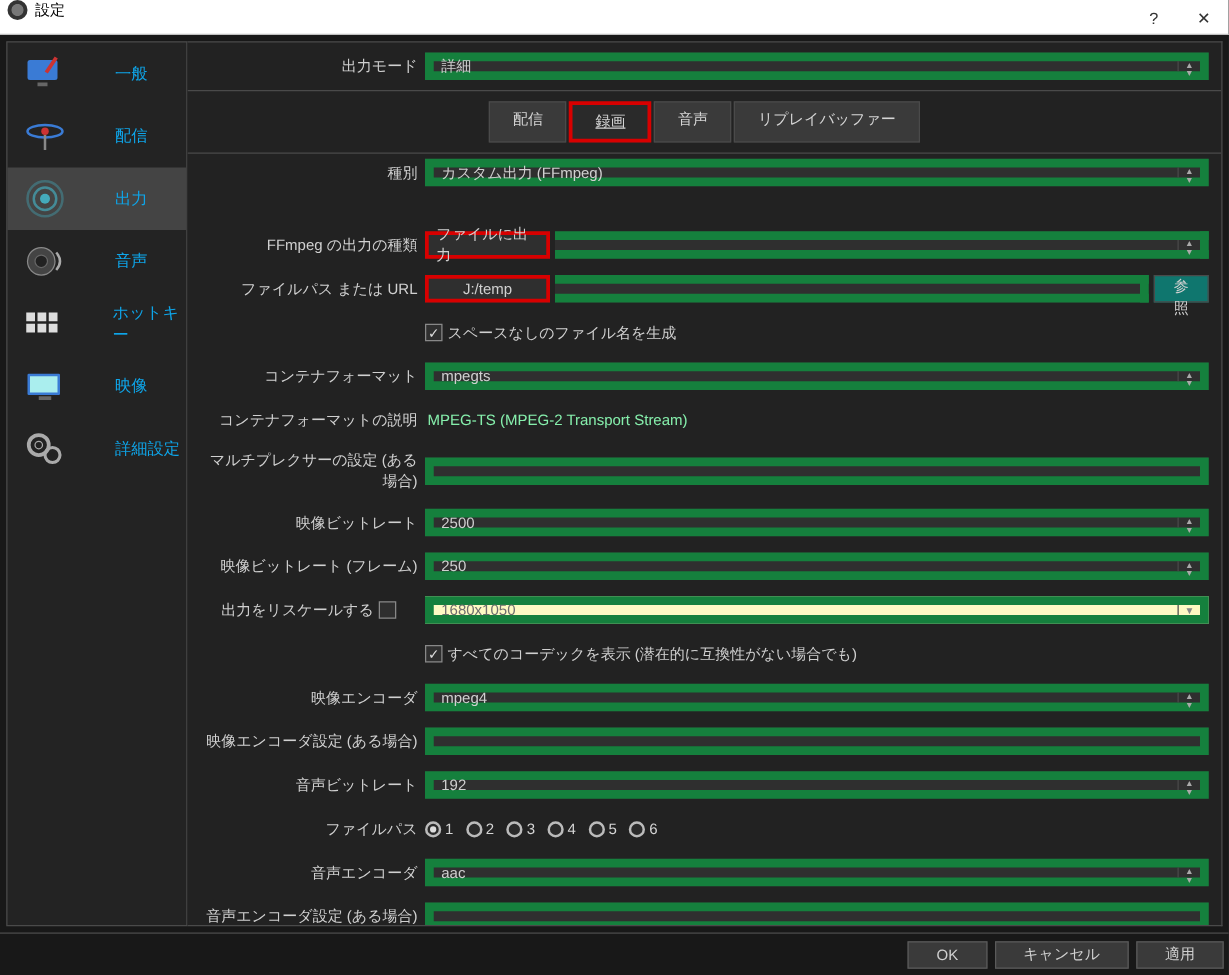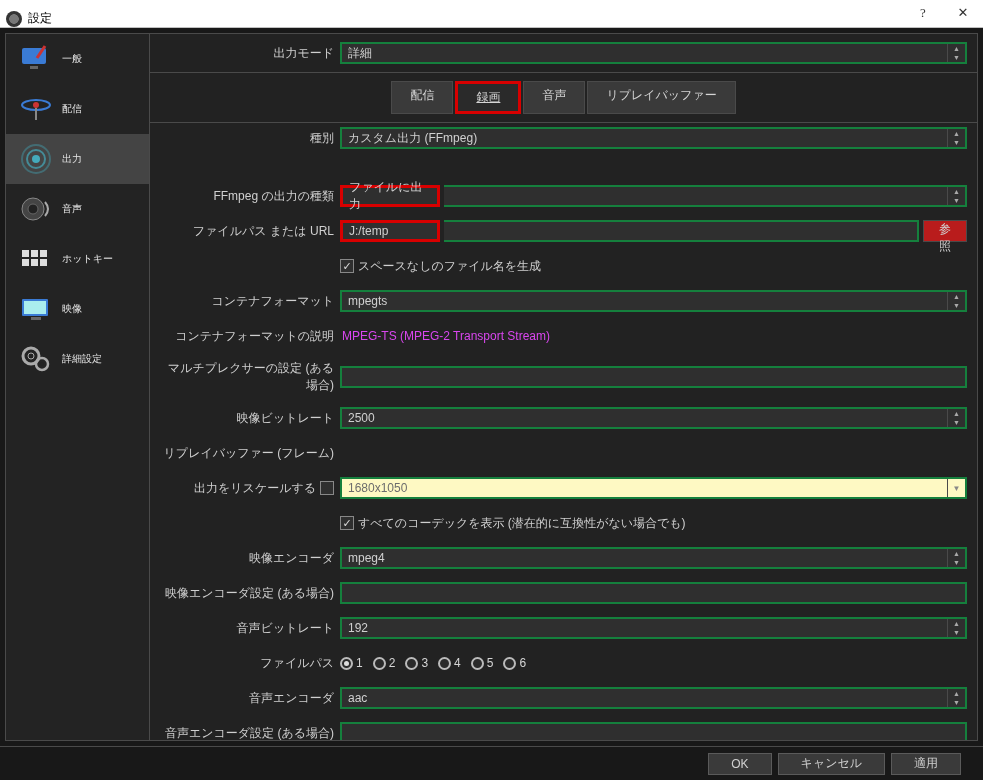--- a/index.html
+++ b/index.html
@@ -10,24 +10,23 @@
   color: #d5d5d5;
   width: 983px;
   height: 780px;
   overflow: hidden;
 }
 .titlebar {
   height: 28px;
   background: #ffffff;
   color: #000000;
   display: flex;
-  align-items: flex-end;
+  align-items: flex-start;
   padding-left: 6px;
   border-bottom: 1px solid #c0c0c0;
-  font-family: Liberation Serif, serif;
 }
 .titlebar .app-icon {
   width: 16px; height: 16px;
   background: radial-gradient(circle at 50% 50%, #777 40%, #333 45%);
   border-radius: 50%;
   margin-right: 6px;
 }
 .titlebar .title { flex: 1; font-size: 12px; }
 .titlebar .winbtn {
   width: 40px; height: 28px;
@@ -54,21 +53,21 @@
   align-items: center;
   padding-left: 10px;
   cursor: pointer;
 }
 .sidebar-item.active { background: #444444; text-align: right; }
 .sidebar-item .sicon {
   width: 40px; height: 40px;
   margin-right: 6px;
   display: flex; align-items: center; justify-content: center;
 }
-.sidebar-item .slabel { font-size: 10px; color: #e5e5e5; }
+.sidebar-item .slabel { font-size: 13px; color: #0ea5e9; margin-left: 30px; }
 
 .main {
   flex: 1;
   background: #222222;
   border: 1px solid #4a4a4a;
   border-left: none;
   display: flex;
   flex-direction: column;
   overflow: hidden;
 }
@@ -82,21 +81,21 @@
 .label-col {
   width: 180px;
   text-align: right;
   padding-right: 6px;
   color: #d0d0d0;
   font-size: 12px;
 }
 .control-col { flex: 1; display: flex; align-items: center; gap: 4px; }
 .select, .textinput, .spininput {
   background: #2f2f2f;
-  border: 2px solid #15803d;
+  border: 7px solid #15803d;
   color: #d0d0d0;
   height: 22px;
   padding: 2px 6px;
   font-size: 12px;
   width: 100%;
   display: flex;
   align-items: center;
   position: relative;
 }
 .select.disabled { color: #6d6d6d; background: #fef9c3; }
@@ -105,21 +104,21 @@
   right: 0; top: 0; bottom: 0;
   width: 18px;
   display: flex; flex-direction: column;
   border-left: 1px solid #4a4a4a;
 }
 .spin-arrows div {
   flex: 1; display: flex; align-items: center; justify-content: center;
   font-size: 7px; color: #aaa;
 }
 .dd-arrow { align-items: center; justify-content: center; font-size: 8px; color: #888; }
-.static-text { color: #d946ef; padding-left: 2px; }
+.static-text { color: #86efac; padding-left: 2px; }
 .tabbar {
   display: flex;
   justify-content: center;
   padding: 8px 0;
   border-bottom: 1px solid #4a4a4a;
 }
 .tab {
   padding: 5px 18px;
   background: #3a3a3a;
   border: 1px solid #4a4a4a;
@@ -136,21 +135,21 @@
   flex-direction: column;
   gap: 13px;
 }
 .form-row {
   display: flex;
   align-items: center;
   min-height: 22px;
 }
 .red-box { border: 3px solid #d80000 !important; position: relative; z-index: 5;}
 .btn-small {
-  background: #b91c1c;
+  background: #0f766e;
   border: 1px solid #4a4a4a;
   color: #d0d0d0;
   height: 22px;
   padding: 0 12px;
   font-size: 12px;
   cursor: pointer;
 }
 .checkbox {
   width: 14px; height: 14px;
   background: #2f2f2f;
@@ -176,21 +175,21 @@
 }
 .radio-group { display: flex; align-items: center; gap: 10px; }
 .radio-item { display: flex; align-items: center; font-size: 12px; }
 
 .footer {
   height: 34px;
   background: #181818;
   display: flex;
   align-items: center;
   justify-content: flex-end;
-  padding: 0 22px;
+  padding: 0 4px;
   gap: 6px;
   border-top: 1px solid #4a4a4a;
 }
 .footer .btn {
   background: #3a3a3a;
   border: 1px solid #5a5a5a;
   color: #d0d0d0;
   height: 22px;
   padding: 0 22px;
   font-size: 12px;
@@ -336,21 +335,21 @@
                 <div>▲</div>
                 <div>▼</div>
               </div>
           </div>
         </div>
       </div>
 
       <div class="form-row">
         <div class="label-col">ファイルパス または URL</div>
         <div class="control-col">
-          <div class="textinput red-box" style="width:100px; flex:0 0 100px;">
+          <div class="textinput red-box" style="width:100px; flex:0 0 100px;justify-content:center;">
             <span>J:/temp</span>
           </div>
           <div class="textinput" style="border-left:none"></div>
           <button class="btn-small"><span>参照</span></button>
         </div>
       </div>
 
       <div class="form-row">
         <div class="label-col"></div>
         <div class="control-col">
@@ -397,25 +396,34 @@
             <span>2500</span>
             <div class="spin-arrows">
                 <div>▲</div>
                 <div>▼</div>
               </div>
           </div>
         </div>
       </div>
 
       <div class="form-row">
-        <div class="label-col">リプレイバッファー (フレーム)</div>
-      </div>
-
-      <div class="form-row">
-        <div class="label-col" style="display:flex; justify-content:flex-end; align-items:center; gap:4px;">
+        <div class="label-col">映像ビットレート (フレーム)</div>
+        <div class="control-col">
+          <div class="spininput">
+            <span>250</span>
+            <div class="spin-arrows">
+                <div>▲</div>
+                <div>▼</div>
+              </div>
+          </div>
+        </div>
+      </div>
+
+      <div class="form-row">
+        <div class="label-col" style="display:flex; justify-content:center; align-items:center; gap:4px;">
           <span>出力をリスケールする</span>
           <span class="checkbox" style="margin-right:0"></span>
         </div>
         <div class="control-col">
           <div class="select disabled">
             <span>1680x1050</span>
             <div class="dd-arrow">▼</div>
           </div>
         </div>
       </div>

